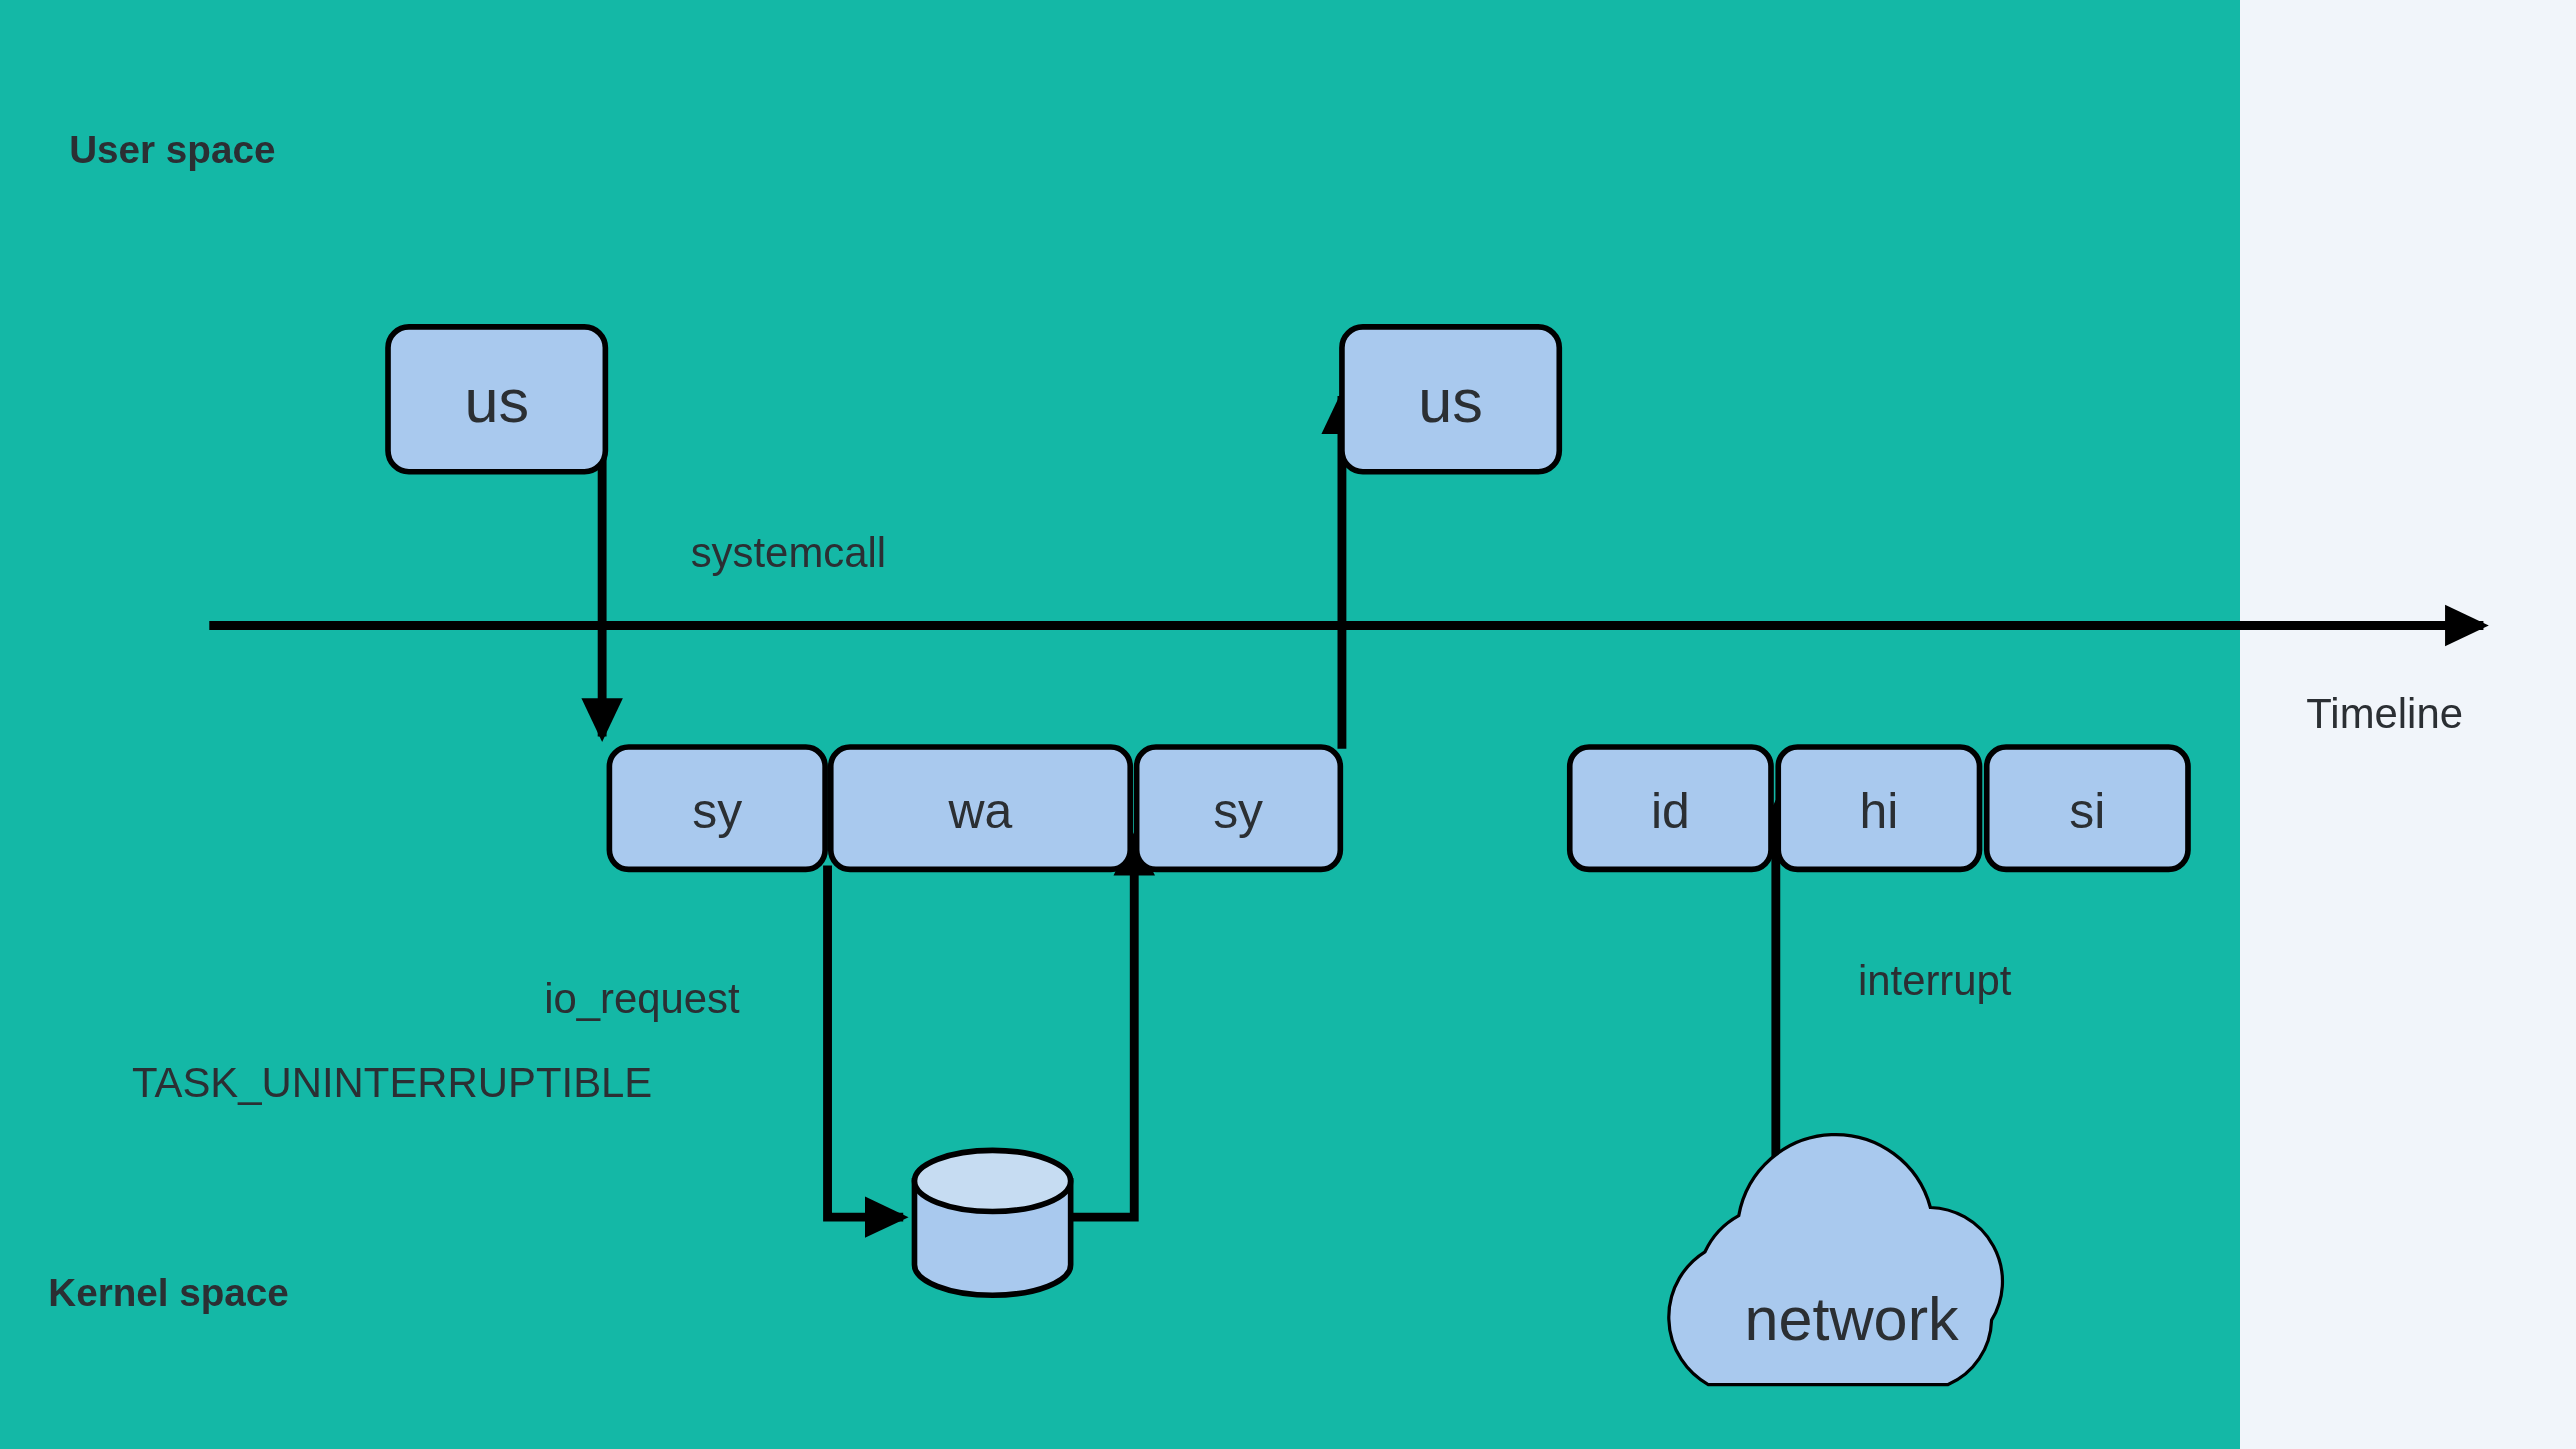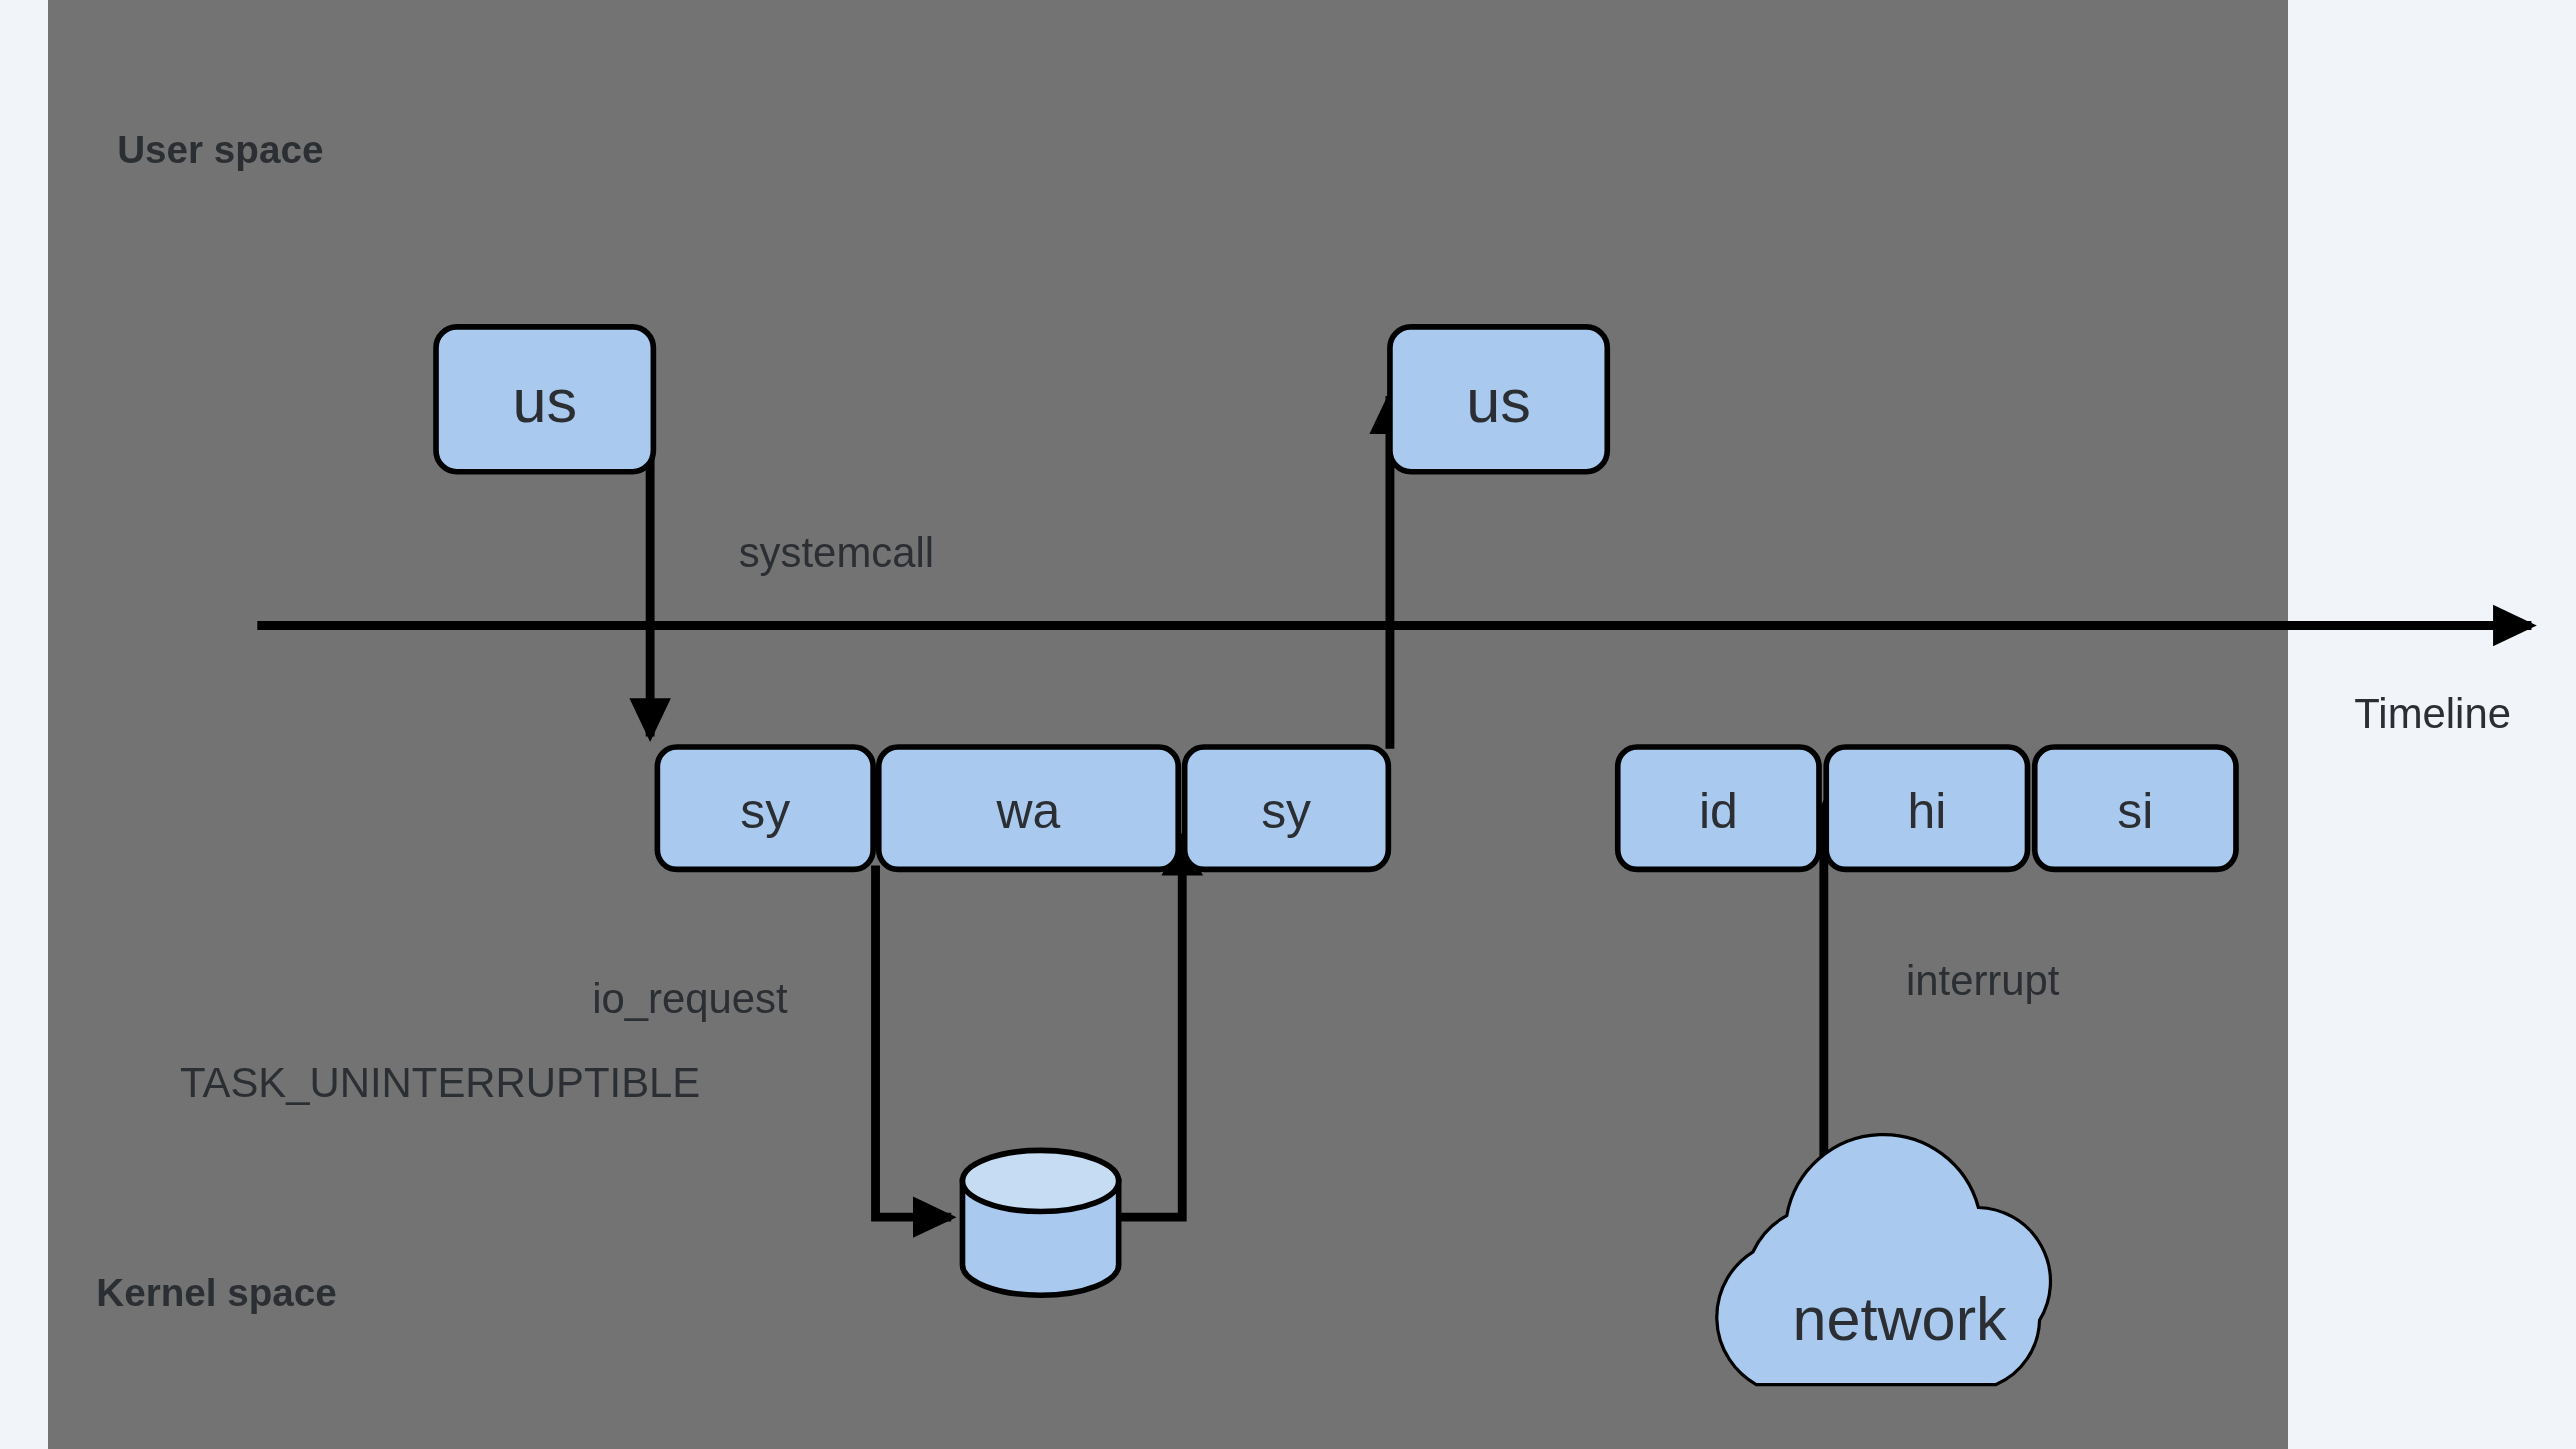--- a/index.html
+++ b/index.html
@@ -10,22 +10,21 @@
   body {
     width: 2576px;
     height: 1449px;
     font-family: "Liberation Sans", sans-serif;
     overflow: hidden;
   }
   #diagram-root {
     position: relative;
     width: 2240px;
     height: 1449px;
-    background: #737373;
-    margin-left: 48px;
+    background: #14b8a6;
   }
   svg.diagram {
     display: block;
     width: 2576px;
     height: 1449px;
   }
   .node-shape {
     fill: #a9c9ee;
     stroke: #000000;
     stroke-width: 7;

